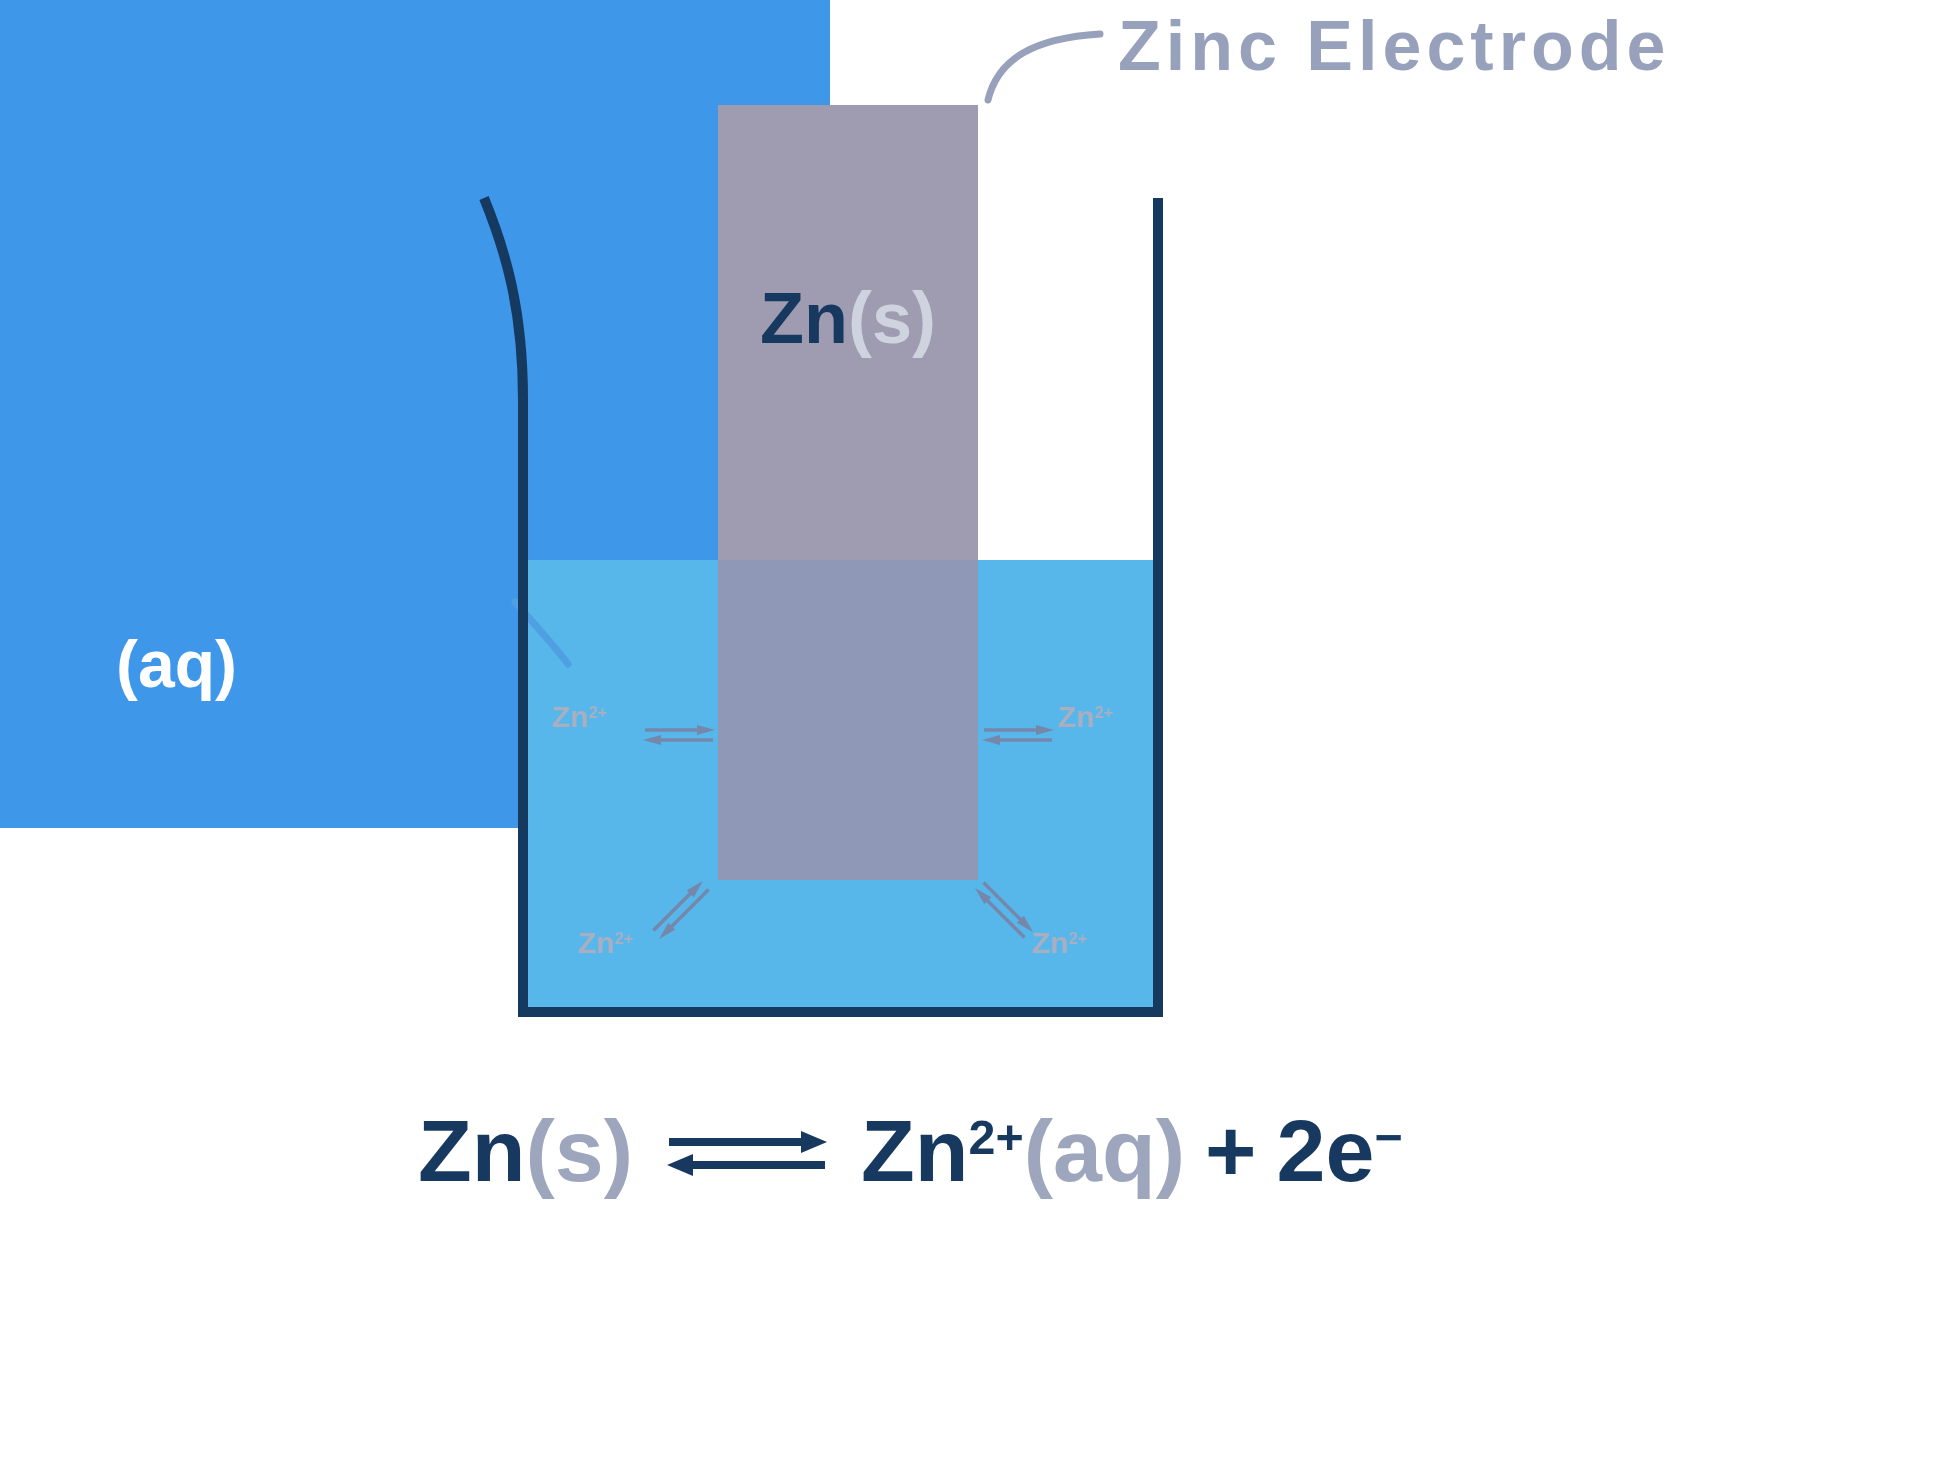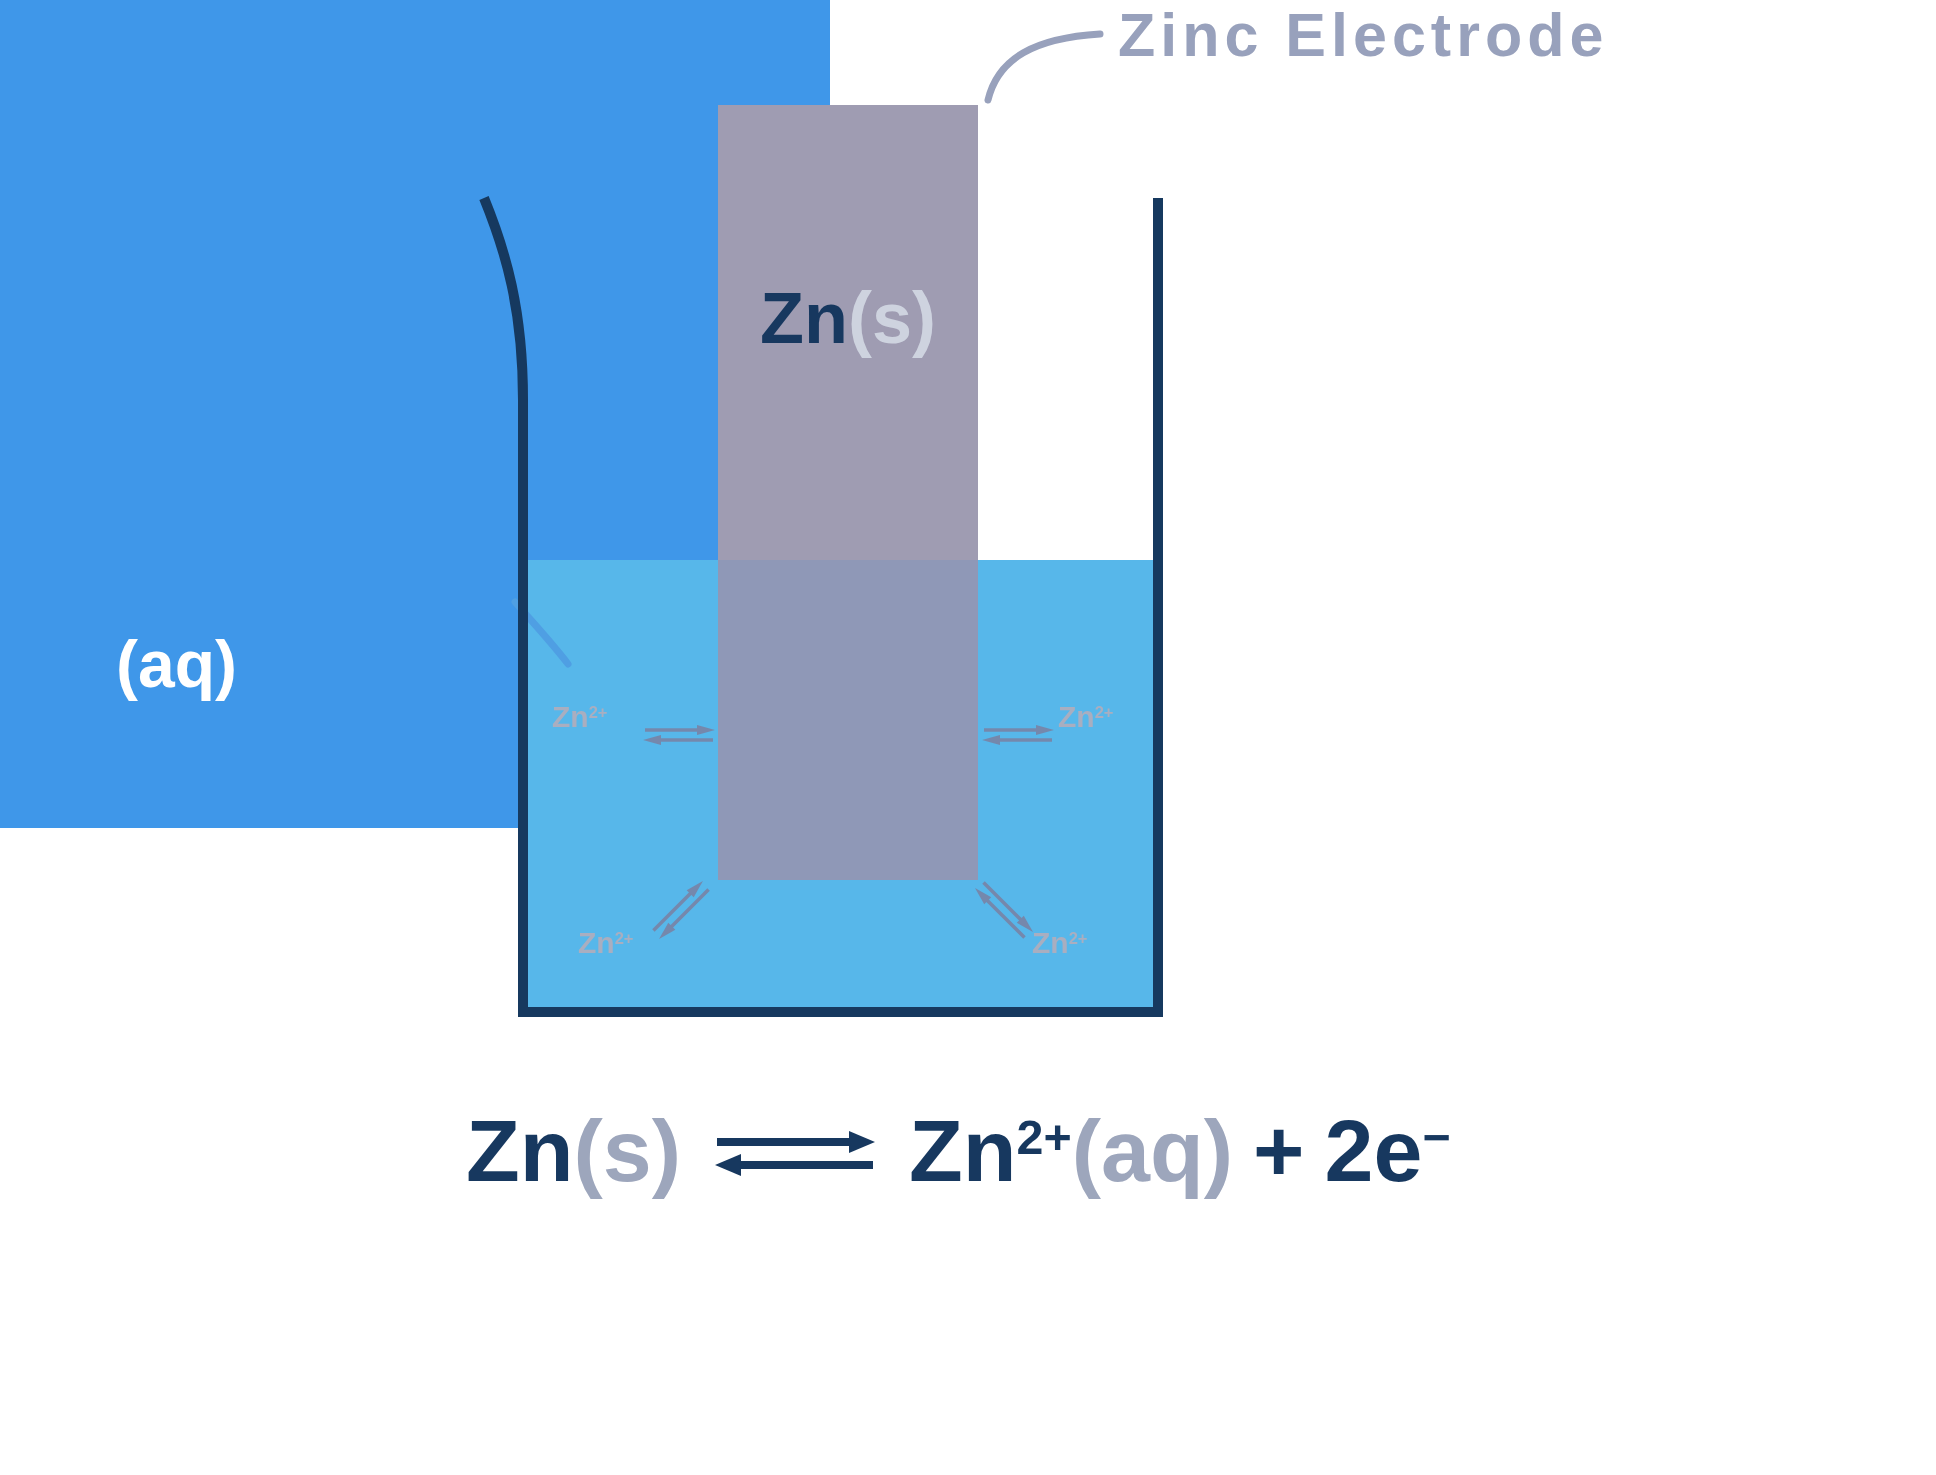--- a/index.html
+++ b/index.html
@@ -68,22 +68,22 @@
   .aq-label {
     left: 116px; top: 626px;
     font-size: 66px;
     font-weight: 600;
     color: #ffffff;
     z-index: 6;
   }
 
   
   .callout-text {
-    left: 1118px; top: 0;
-    font-size: 61px;
+    left: 1118px; top: 6px;
+    font-size: 70px;
     font-weight: 700;
     letter-spacing: 5px;
     color: #98a1bc;
     white-space: nowrap;
     z-index: 6;
   }
 
   
   .ion-label {
     font-size: 30px;
@@ -109,21 +109,20 @@
   .ion-arrows.diag-right { transform: rotate(45deg);  }
 
   
   .equation {
     left: 418px; top: 1100px;
     font-size: 88px;
     font-weight: 700;
     line-height: 1.15;
     white-space: nowrap;
     z-index: 6;
-    margin-left: 48px;
   }
   .eq-arrow { margin: 0 34px; vertical-align: 2px; }
   .eq-plus  { margin: 0 20px; }
 </style>
 </head>
 <body>
 
 <div class="abs panel-blue"></div>
 
 <div class="abs solution"></div>

